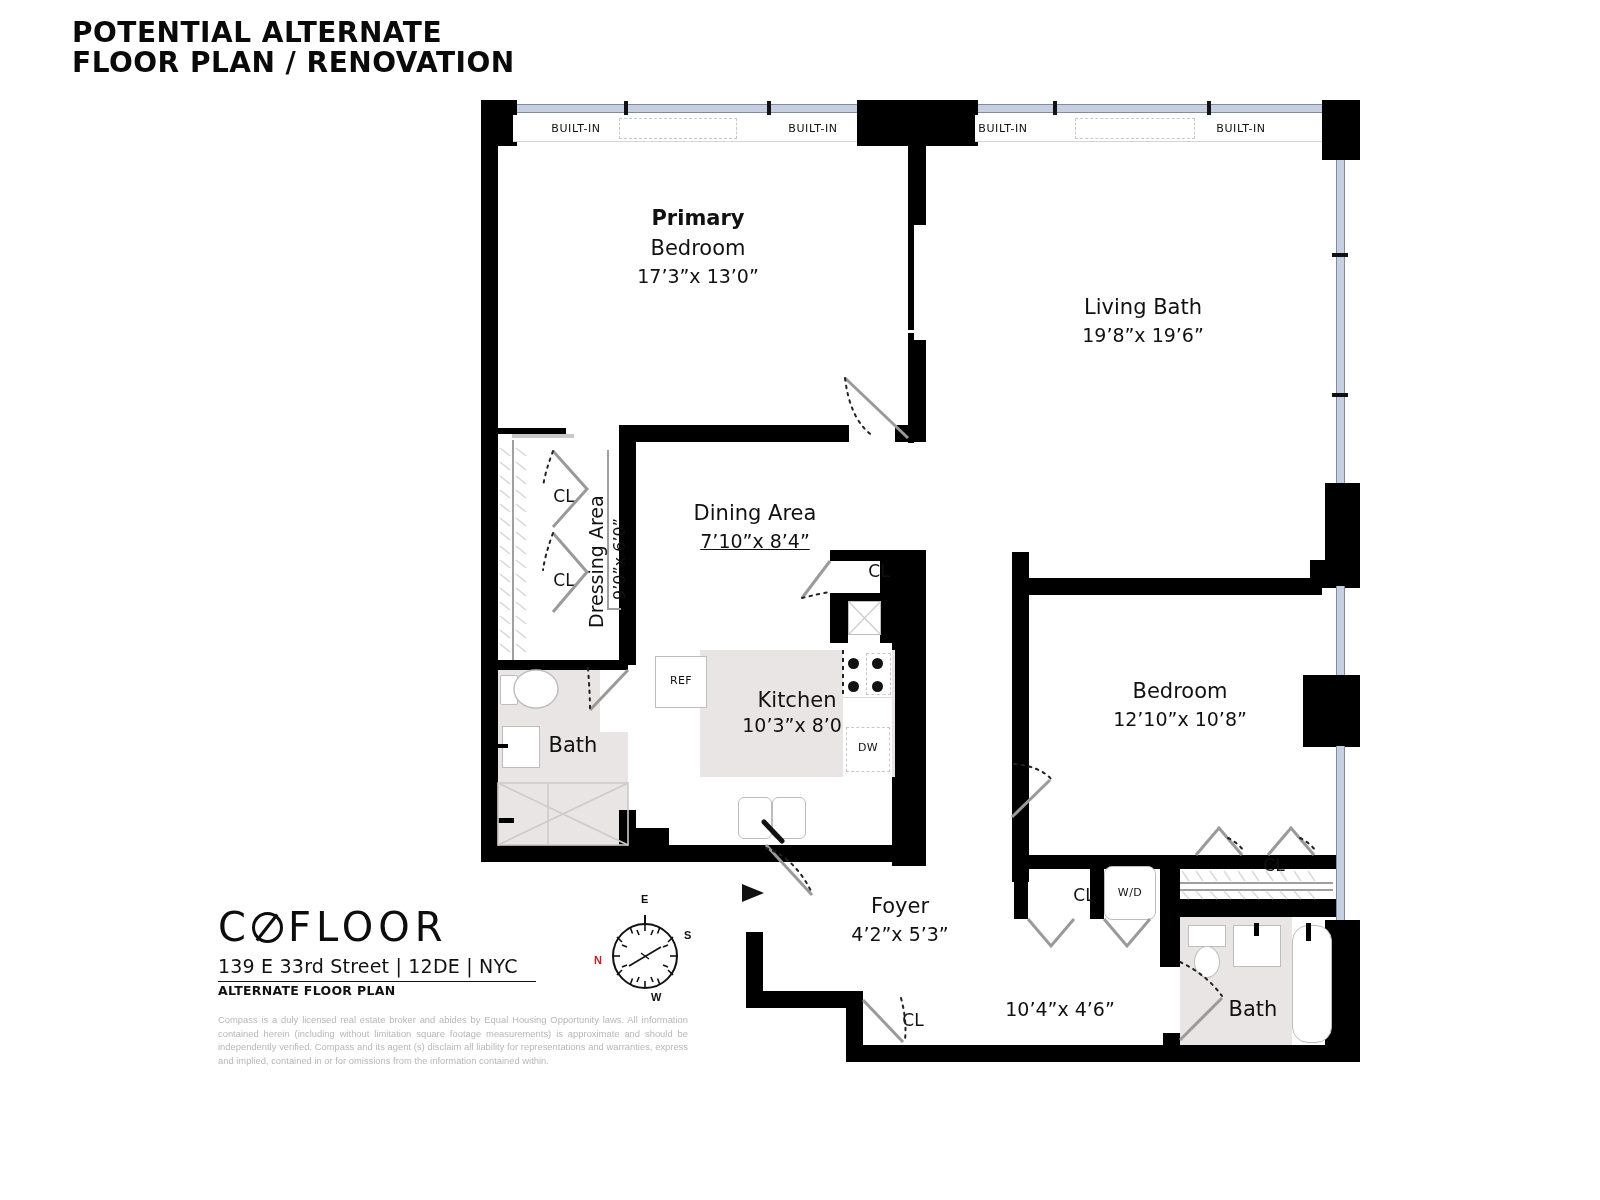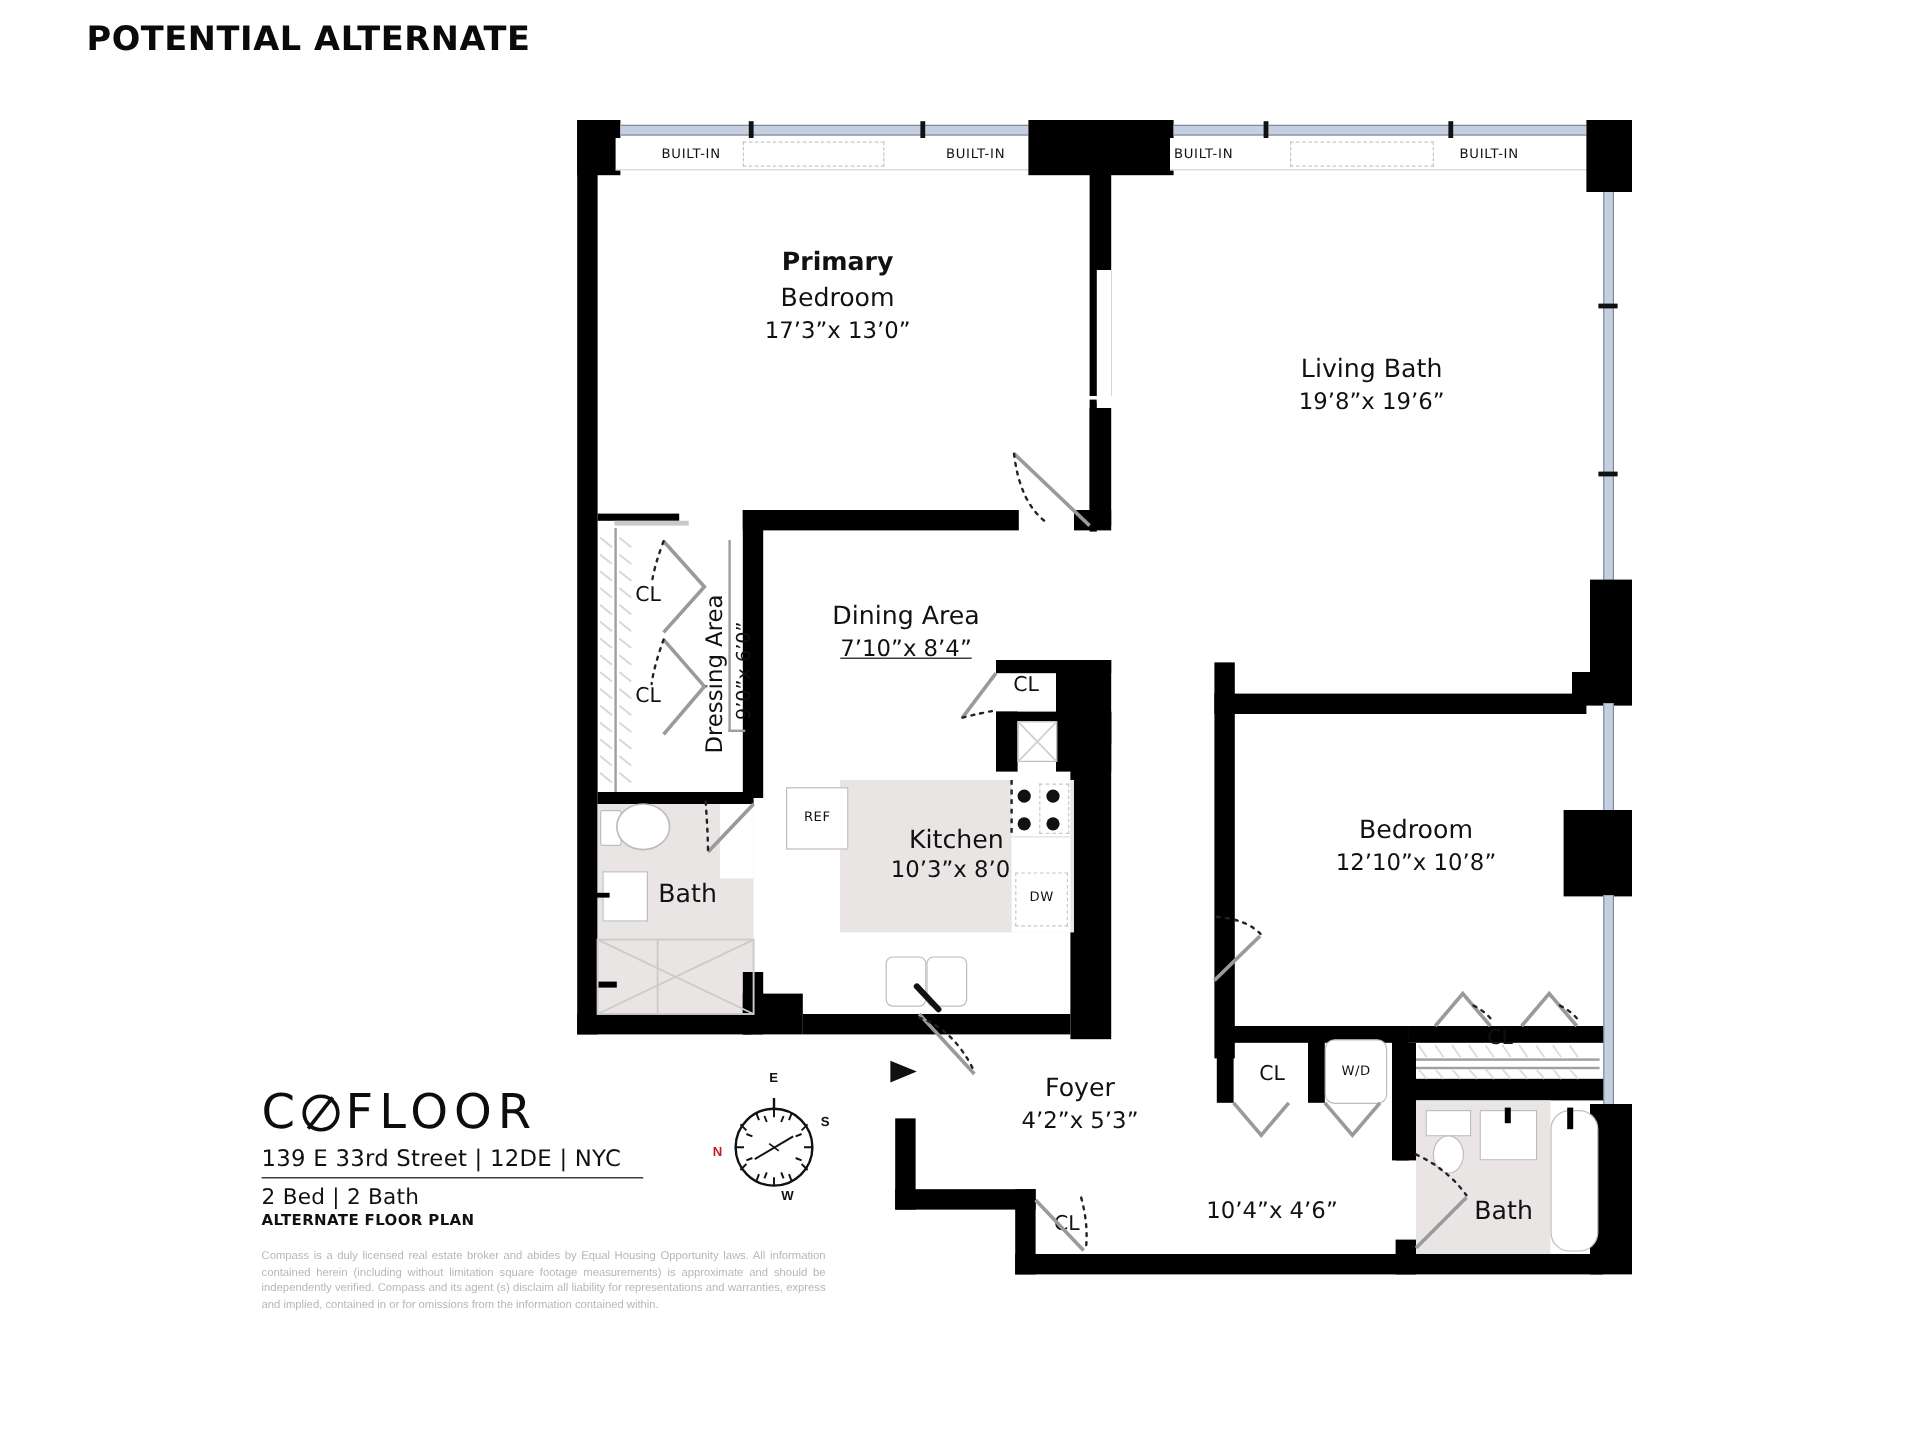--- a/index.html
+++ b/index.html
@@ -132,21 +132,21 @@
   .label {
     position: absolute;
     font-family: "DejaVu Sans", sans-serif;
     color: #111;
     text-align: center;
     white-space: nowrap;
     line-height: 1.16;
   }
   .label.room-name { font-size: 21px; font-weight: 400; }
   .label.room-dim  { font-size: 19px; font-weight: 400; }
-  .label.cl        { font-size: 17px; font-weight: 400; }
+  .label.cl        { font-size: 17px; font-weight: 400; margin-left: 24px; }
   .label.small     { font-size: 11px; font-weight: 400; letter-spacing: 0.4px; }
   .label.builtin   { font-size: 11px; font-weight: 400; letter-spacing: 0.6px; color: #111; }
 
   .vert-label {
     position: absolute;
     font-family: "DejaVu Sans", sans-serif;
     font-size: 19px;
     color: #111;
     white-space: nowrap;
     transform-origin: left top;
@@ -194,20 +194,21 @@
     pointer-events: none;
   }
 </style>
 </head>
 <body>
 
 <div id="page">
 
   <div id="title-block">
     <div class="tline">POTENTIAL ALTERNATE</div>
+    <div class="tline">FLOOR PLAN / RENOVATION</div>
   </div>
 
   <div id="plan">
 
     <div class="wall" style="left:481px; top:100px; width:36px; height:46px;"></div>
 
     <div class="win" style="left:517px; top:104px; width:340px; height:9px;"></div>
     <div class="win-mull" style="left:624px; top:101px; width:4px; height:15px;"></div>
     <div class="win-mull" style="left:767px; top:101px; width:4px; height:15px;"></div>
 
@@ -517,18 +518,17 @@
     <div class="rose-label red" style="left:9px; top:61px;">N</div>
   </div>
 
   <div id="brand">
     <div class="logo">
       <span>C</span>
         <span class="logo-o"></span>
         <span>FLOOR</span>
     </div>
     <div class="addr">139 E 33rd Street | 12DE | NYC</div>
-    <div class="beds">2 Bed | 2 Bath</div>
     <div class="sub">ALTERNATE FLOOR PLAN</div>
     <div class="disclaimer">Compass is a duly licensed real estate broker and abides by Equal Housing Opportunity laws. All information contained herein (including without limitation square footage measurements) is approximate and should be independently verified. Compass and its agent (s) disclaim all liability for representations and warranties, express and implied, contained in or for omissions from the information contained within.</div>
   </div>
 
 </div>
 
 </body></html>

